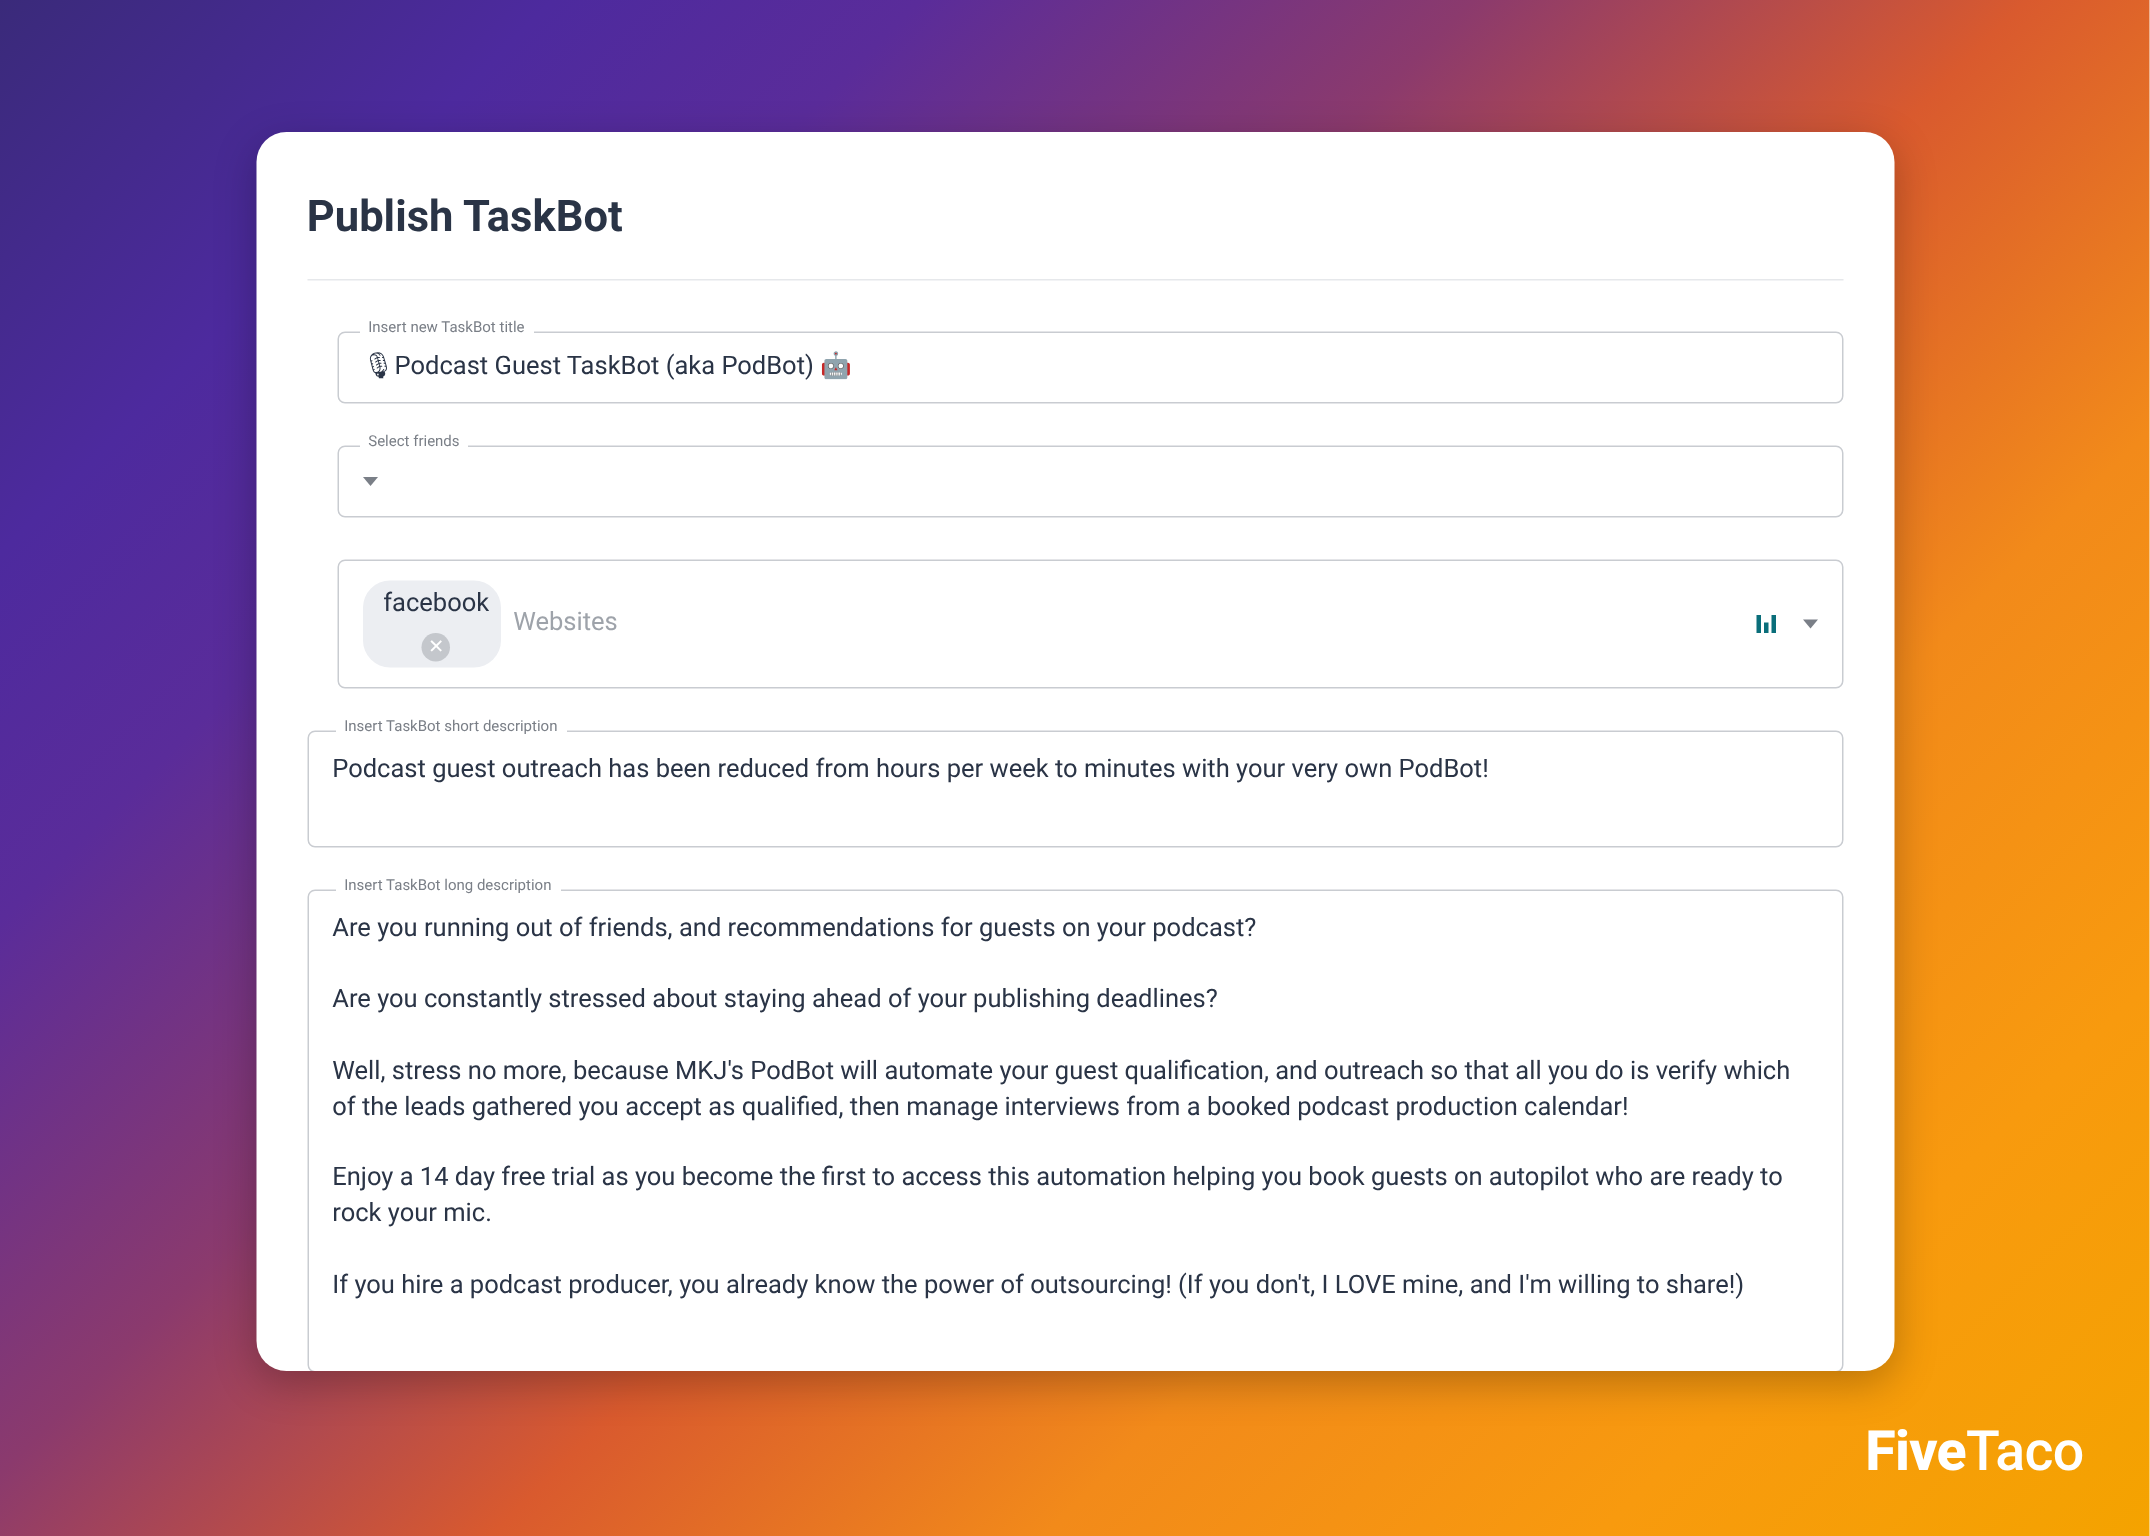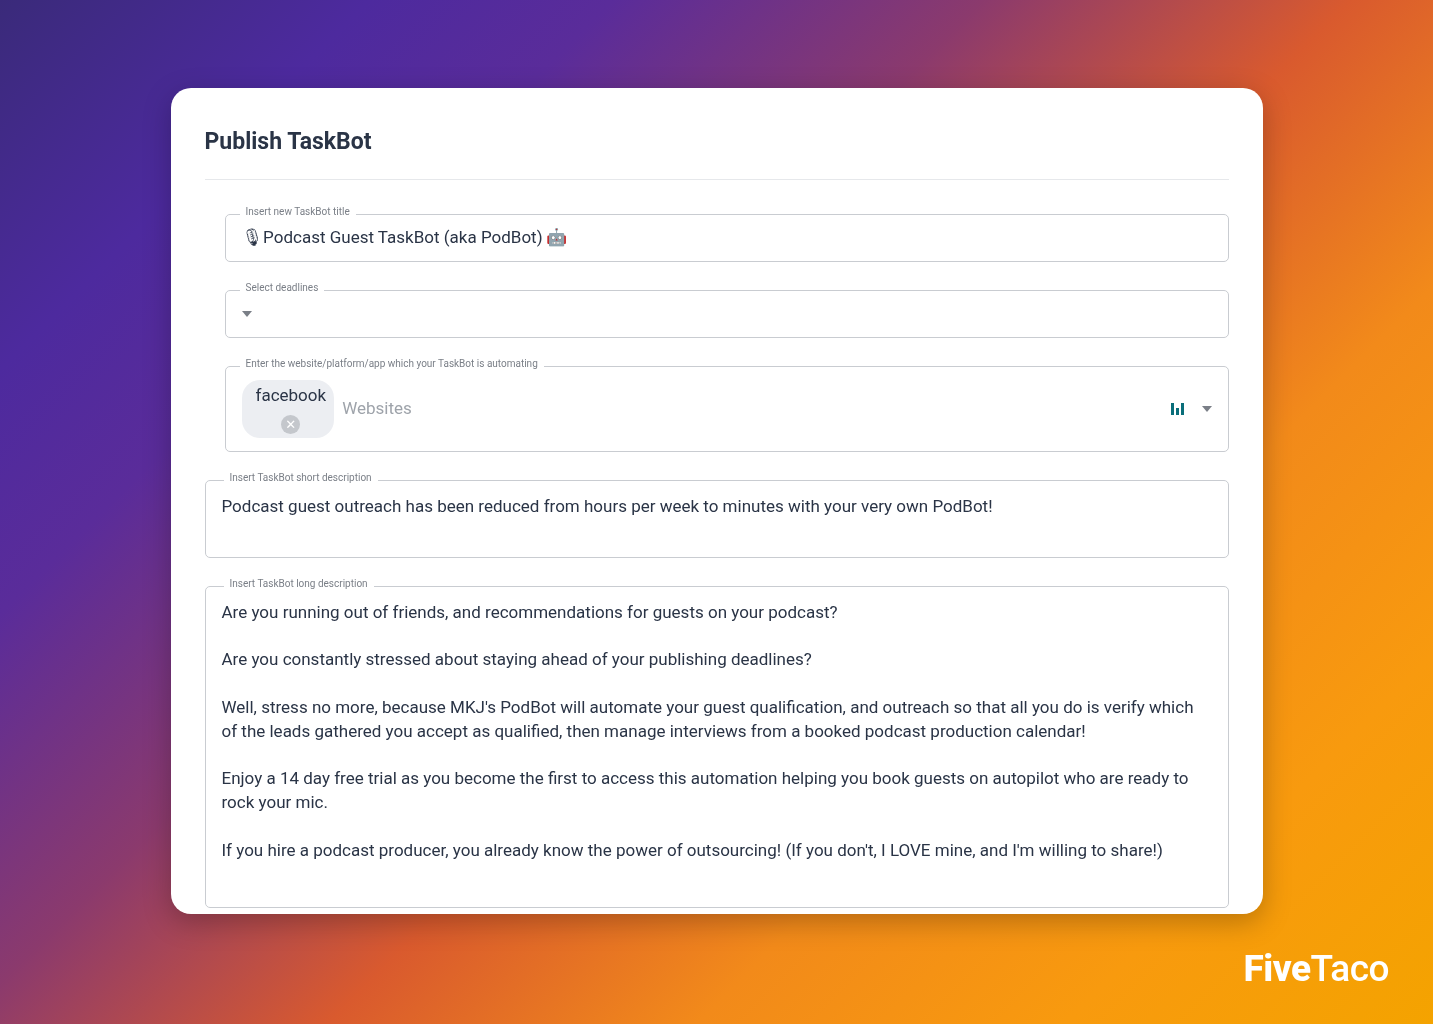--- a/index.html
+++ b/index.html
@@ -29,21 +29,21 @@
       width: 1092px;
       background: #ffffff;
       border-radius: 20px;
       box-shadow: 0 8px 28px rgba(0,0,0,0.25);
       padding: 40px 34px 0 34px;
       height: 826px;
       overflow: hidden;
     }
 
     .card-title {
-      font-size: 23px;
+      font-size: 29px;
       font-weight: 700;
       color: #2a3446;
       margin-bottom: 24px;
     }
 
     .divider {
       height: 1px;
       background: #e6e8eb;
       margin-bottom: 34px;
     }
@@ -193,28 +193,27 @@
   <div class="fields">
 
     <div class="field-wrap field-title">
       <span class="field-label">Insert new TaskBot title</span>
       <div class="field-content">
         <span>🎙Podcast Guest TaskBot (aka PodBot) 🤖</span>
       </div>
     </div>
 
     <div class="field-wrap">
-      <span class="field-label">Select deadlines</span>
+      <span class="field-label">Select friends</span>
       <div class="field-content select-row">
         <span class="caret"></span>
       </div>
     </div>
 
     <div class="field-wrap">
-      <span class="field-label">Enter the website/platform/app which your TaskBot is automating</span>
       <div class="field-content select-row">
         <span class="tag-chip">
           <span>facebook</span>
           <span class="chip-close">✕</span>
         </span>
         <span class="placeholder">Websites</span>
         <span class="right-icons">
           <span class="bars-icon">
               <span></span>
               <span></span>

